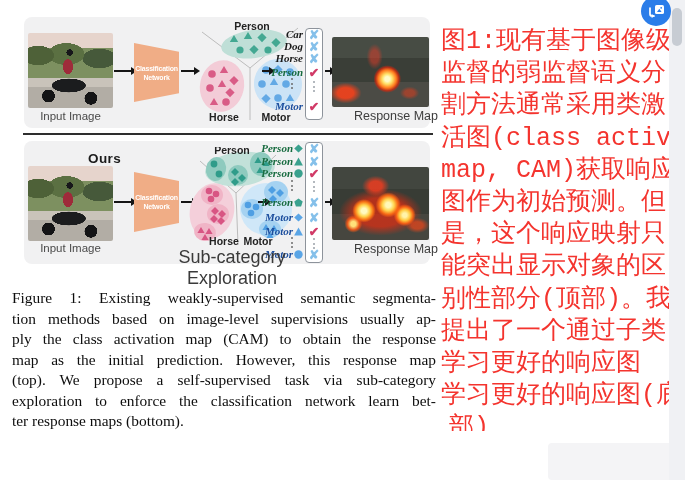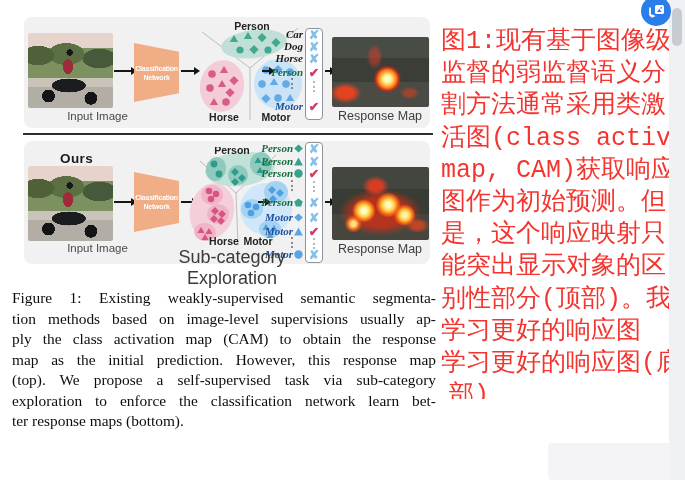--- a/index.html
+++ b/index.html
@@ -7,40 +7,40 @@
         font-family:"Liberation Sans",sans-serif;}
 
   
   .panel{position:absolute;left:24px;width:406px;background:#f1f1f2;border-radius:8px;}
   .panel.top{top:17px;height:111px;}
   .panel.bottom{top:141px;height:123px;}
   .divider{position:absolute;left:23px;top:133px;width:410px;height:2px;background:#2e2e2e;}
 
   .p-title{position:absolute;left:36px;font-weight:bold;font-size:13.5px;color:#1b1b1b;letter-spacing:.4px;}
   .panel.top .p-title{top:20px;}
-  .panel.bottom .p-title{top:10px;}
+  .panel.bottom .p-title{top:10px;margin-left:28px;}
 
   .photo{position:absolute;overflow:hidden;border-radius:2px;}
   .input-photo{left:4px;width:85px;height:75px;}
   .panel.top .input-photo{top:16px;}
   .panel.bottom .input-photo{top:25px;}
   .scene{position:absolute;inset:0;
     background-image:
       radial-gradient(ellipse 26px 16px at 12% 30%, #4e6138 0 60%, rgba(0,0,0,0) 61%),
       radial-gradient(ellipse 30px 18px at 45% 28%, #5b7042 0 60%, rgba(0,0,0,0) 61%),
       radial-gradient(ellipse 28px 16px at 84% 34%, #46593a 0 60%, rgba(0,0,0,0) 61%),
       linear-gradient(#e6d4cc 0 20%, #7d9060 20% 60%, #c9c3ba 60% 72%, #b2ada5 72% 100%);}
   .bike{position:absolute;inset:0;
     background-image:
       radial-gradient(circle 9px at 24% 84%, #141416 0 70%, rgba(0,0,0,0) 72%),
       radial-gradient(circle 9px at 74% 87%, #141416 0 70%, rgba(0,0,0,0) 72%),
       radial-gradient(ellipse 27px 11px at 48% 70%, #1b1c1e 0 62%, rgba(0,0,0,0) 64%),
       radial-gradient(ellipse 8px 12px at 47% 45%, #9e2b3a 0 62%, rgba(0,0,0,0) 64%),
       radial-gradient(circle 4.5px at 49% 26%, #17171a 0 70%, rgba(0,0,0,0) 72%);}
-  .photo-cap{position:absolute;left:0px;width:93px;text-align:center;font-size:11.5px;color:#4a4a4a;padding-left:27px;}
+  .photo-cap{position:absolute;left:0px;width:93px;text-align:center;font-size:11.5px;color:#4a4a4a;}
   .panel.top .photo-cap{top:93px;}
   .panel.bottom .photo-cap{top:101px;}
 
   .arr{position:absolute;height:1.6px;background:#151515;}
   .arr::after{content:"";position:absolute;right:-5px;top:-3.4px;
     border-left:6px solid #151515;border-top:4px solid transparent;border-bottom:4px solid transparent;}
 
   .trap{position:absolute;left:110px;width:45px;background:#f0ad86;
     clip-path:polygon(0 0,100% 15%,100% 85%,0 100%);
     display:flex;flex-direction:column;align-items:center;justify-content:center;}
@@ -80,21 +80,21 @@
       linear-gradient(#474c44 0 30%, #3a3e37 30% 65%, #4b4b45 65% 100%);}
   .resp-bot{background-image:
       radial-gradient(circle 13px at 33% 60%, #fffac0 0 20%, #ffd34d 45%, rgba(255,120,20,.9) 70%, rgba(0,0,0,0) 90%),
       radial-gradient(circle 14px at 58% 52%, #fff8b8 0 18%, #ffd34d 42%, rgba(255,110,20,.9) 68%, rgba(0,0,0,0) 90%),
       radial-gradient(circle 12px at 75% 66%, #fff3a8 0 18%, #ffc93e 45%, rgba(255,100,20,.9) 70%, rgba(0,0,0,0) 92%),
       radial-gradient(circle 10px at 22% 78%, #ffe27a 0 25%, rgba(255,90,20,.85) 60%, rgba(0,0,0,0) 88%),
       radial-gradient(ellipse 16px 12px at 45% 26%, rgba(250,60,30,.8) 0 40%, rgba(0,0,0,0) 85%),
       radial-gradient(ellipse 46px 26px at 50% 62%, rgba(225,45,18,.72) 0 55%, rgba(225,45,18,0) 90%),
       radial-gradient(ellipse 14px 9px at 88% 80%, rgba(240,70,25,.7) 0 40%, rgba(0,0,0,0) 85%),
       linear-gradient(#42463f 0 30%, #383c35 30% 65%, #46463f 65% 100%);}
-  .resp-cap{position:absolute;left:298px;width:116px;text-align:center;font-size:12.5px;color:#3d3d3d;}
+  .resp-cap{position:absolute;left:298px;width:116px;text-align:right;font-size:12.5px;color:#3d3d3d;}
   .panel.top .resp-cap{top:92px;}
   .panel.bottom .resp-cap{top:101px;}
 
   .subtitle{position:absolute;left:108px;top:106px;width:200px;text-align:center;font-size:18px;color:#3a3a3a;}
 
   
   .caption{position:absolute;left:12px;top:288px;width:424px;
     font-family:"Liberation Serif",serif;font-size:15.4px;line-height:20.5px;color:#0d0d0d;}
   .cap-line{text-align:justify;height:20.5px;overflow:hidden;}
   .cap-line.j::after{content:"";display:inline-block;width:100%;}
@@ -372,20 +372,21 @@
   <div class="cn-block">
     <div class="cn-line">图1:现有基于图像级</div>
     <div class="cn-line">监督的弱监督语义分</div>
     <div class="cn-line">割方法通常采用类激</div>
     <div class="cn-line">活图(class activation</div>
     <div class="cn-line">map, CAM)获取响应</div>
     <div class="cn-line">图作为初始预测。但</div>
     <div class="cn-line">是，这个响应映射只</div>
     <div class="cn-line">能突出显示对象的区</div>
     <div class="cn-line">别性部分(顶部)。我们</div>
+    <div class="cn-line">提出了一个通过子类</div>
     <div class="cn-line">学习更好的响应图</div>
     <div class="cn-line">学习更好的响应图(底</div>
     <div class="cn-line clip">部)</div>
   </div>
 
   <div class="sb-track">
     <div class="sb-thumb"></div>
   </div>
 
   <div class="tr-btn">

